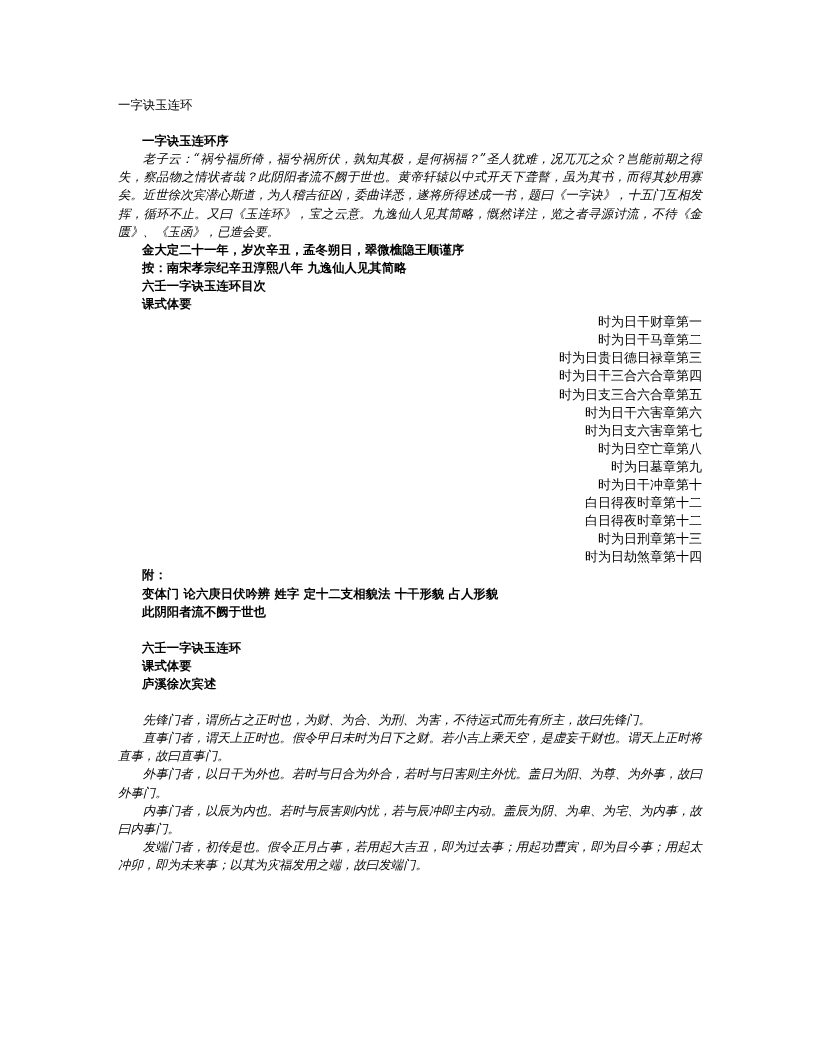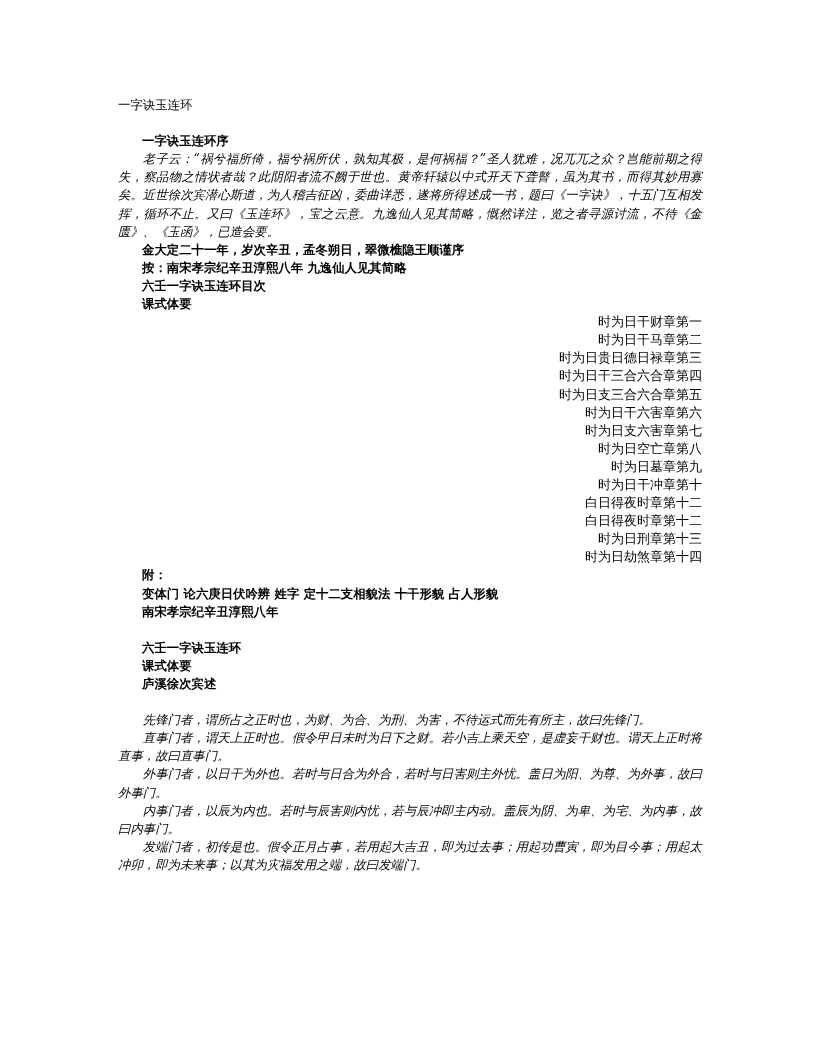--- a/index.html
+++ b/index.html
@@ -104,21 +104,21 @@
       <li>白日得夜时章第十二</li>
       <li>白日得夜时章第十二</li>
       <li>时为日刑章第十三</li>
       <li>时为日劫煞章第十四</li>
     </ul>
 
     <div class="line indent1">附：</div>
 
     <div class="line indent1">变体门 论六庚日伏吟辨 姓字 定十二支相貌法 十干形貌 占人形貌</div>
 
-    <div class="line indent1">南宋孝宗纪辛丑淳熙八年</div>
+    <div class="line indent1">此阴阳者流不阙于世也</div>
 
     <div class="blank">&nbsp;</div>
 
     <div class="line indent1">六壬一字诀玉连环</div>
 
     <div class="line indent1">课式体要</div>
 
     <div class="line indent1">庐溪徐次宾述</div>
 
     <div class="blank">&nbsp;</div>

